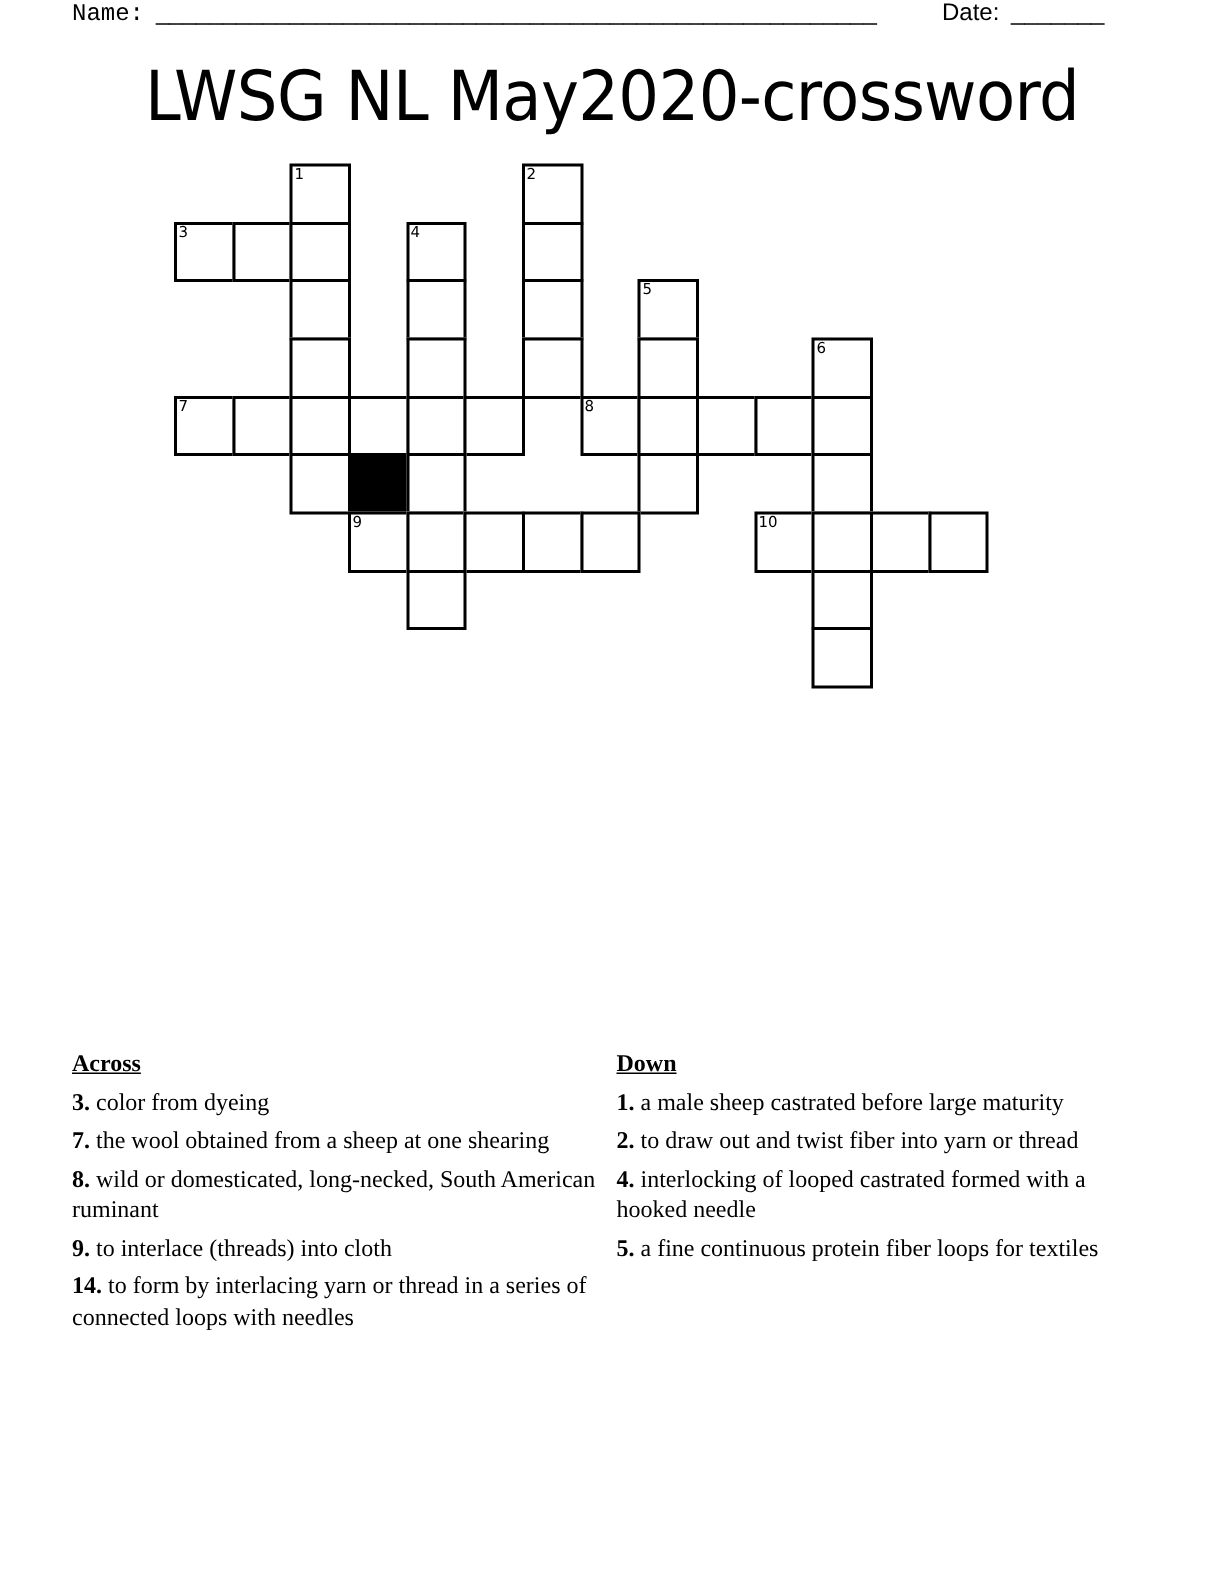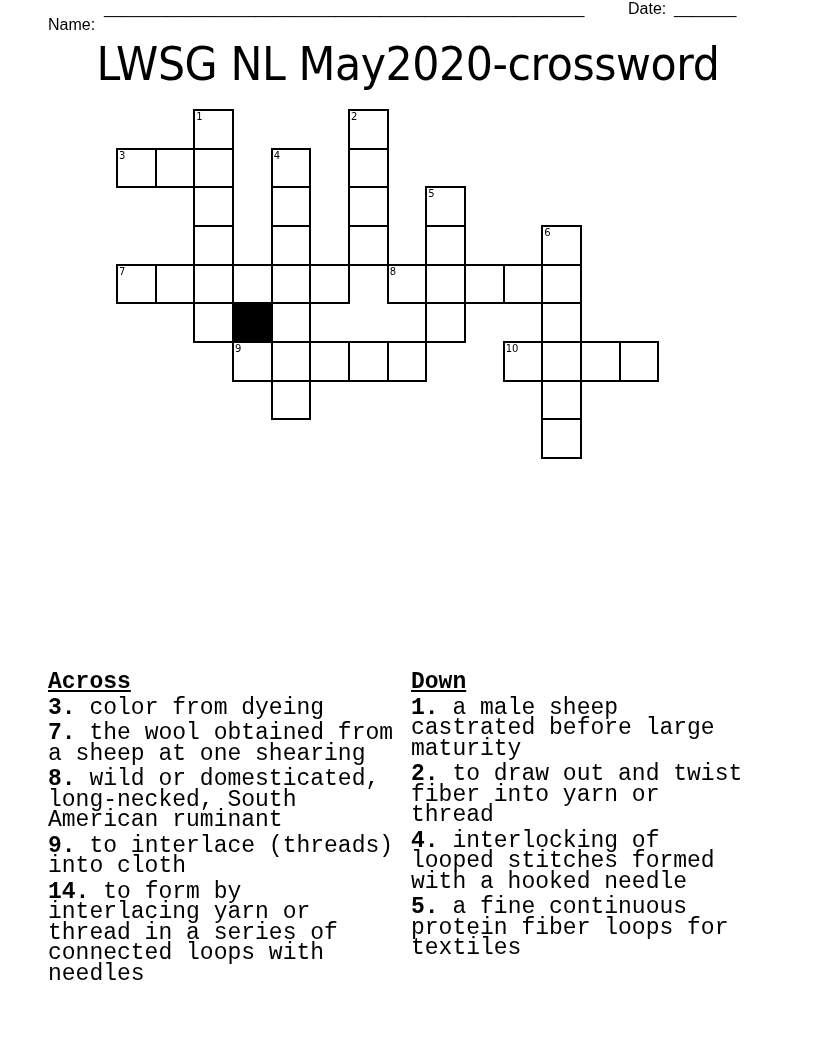--- a/index.html
+++ b/index.html
@@ -1,27 +1,27 @@
 <!DOCTYPE html>
 <html><head>
 <meta charset="utf-8">
 <style>
   html, body { margin: 0; padding: 0; background: #ffffff; }
   body { width: 816px; height: 1056px; position: relative; overflow: hidden; color: #000; }
   .header-line { position: absolute; top: 0; left: 48px; width: 700px; height: 20px; font-family: "Liberation Sans", sans-serif; font-size: 16px; line-height: 18px; }
-  .name-label { position: absolute; left: 0; top: 16px; }
+  .name-label { position: absolute; left: 0; top: 0; font-family: Liberation Mono, monospace; }
   .name-line { position: absolute; left: 56px; top: 0; width: 505px; }
   .date-label { position: absolute; left: 580px; top: 0; }
   .date-line { position: absolute; left: 626px; top: 0; width: 70px; }
   .title { position: absolute; top: 34px; left: 0; width: 816px; text-align: center; font-family: "DejaVu Sans", sans-serif; font-size: 46px; line-height: 60px; letter-spacing: -0.5px; transform: scaleX(0.93); transform-origin: center; }
   .grid { position: absolute; left: 117px; top: 110px; width: 560px; height: 360px; }
   .cell { position: absolute; box-sizing: border-box; width: 40px; height: 40px; border: 2px solid #000; background: #fff; }
   .cell.black { background: #000; }
   .cell .num { position: absolute; left: 1px; top: 0px; font-family: "DejaVu Sans", sans-serif; font-size: 10px; line-height: 11px; }
-  .clues { position: absolute; top: 672px; font-family: Liberation Mono, monospace; font-size: 23px; line-height: 20.5px; }
+  .clues { position: absolute; top: 700px; font-family: Liberation Serif, serif; font-size: 16px; line-height: 20.5px; }
   .clues.across { left: 48px; width: 355px; }
   .clues.down { left: 411px; width: 340px; }
   .clue-heading { font-weight: bold; text-decoration: underline; margin-bottom: 5px; display: block; }
   .clue { margin-bottom: 5px; }
   .clue .cnum { font-weight: bold; }
 </style>
 </head>
 <body>
 
 <div class="header-line">
@@ -106,15 +106,15 @@
   <div class="clue"><span class="cnum">7.</span> <span>the wool obtained from a sheep at one shearing</span></div>
   <div class="clue"><span class="cnum">8.</span> <span>wild or domesticated, long-necked, South American ruminant</span></div>
   <div class="clue"><span class="cnum">9.</span> <span>to interlace (threads) into cloth</span></div>
   <div class="clue"><span class="cnum">14.</span> <span>to form by interlacing yarn or thread in a series of connected loops with needles</span></div>
 </div>
 
 <div class="clues down">
   <span class="clue-heading">Down</span>
   <div class="clue"><span class="cnum">1.</span> <span>a male sheep castrated before large maturity</span></div>
   <div class="clue"><span class="cnum">2.</span> <span>to draw out and twist fiber into yarn or thread</span></div>
-  <div class="clue"><span class="cnum">4.</span> <span>interlocking of looped stitches formed with a hooked needle</span></div>
+  <div class="clue"><span class="cnum">4.</span> <span>interlocking of looped castrated formed with a hooked needle</span></div>
   <div class="clue"><span class="cnum">5.</span> <span>a fine continuous protein fiber loops for textiles</span></div>
 </div>
 
 </body></html>

